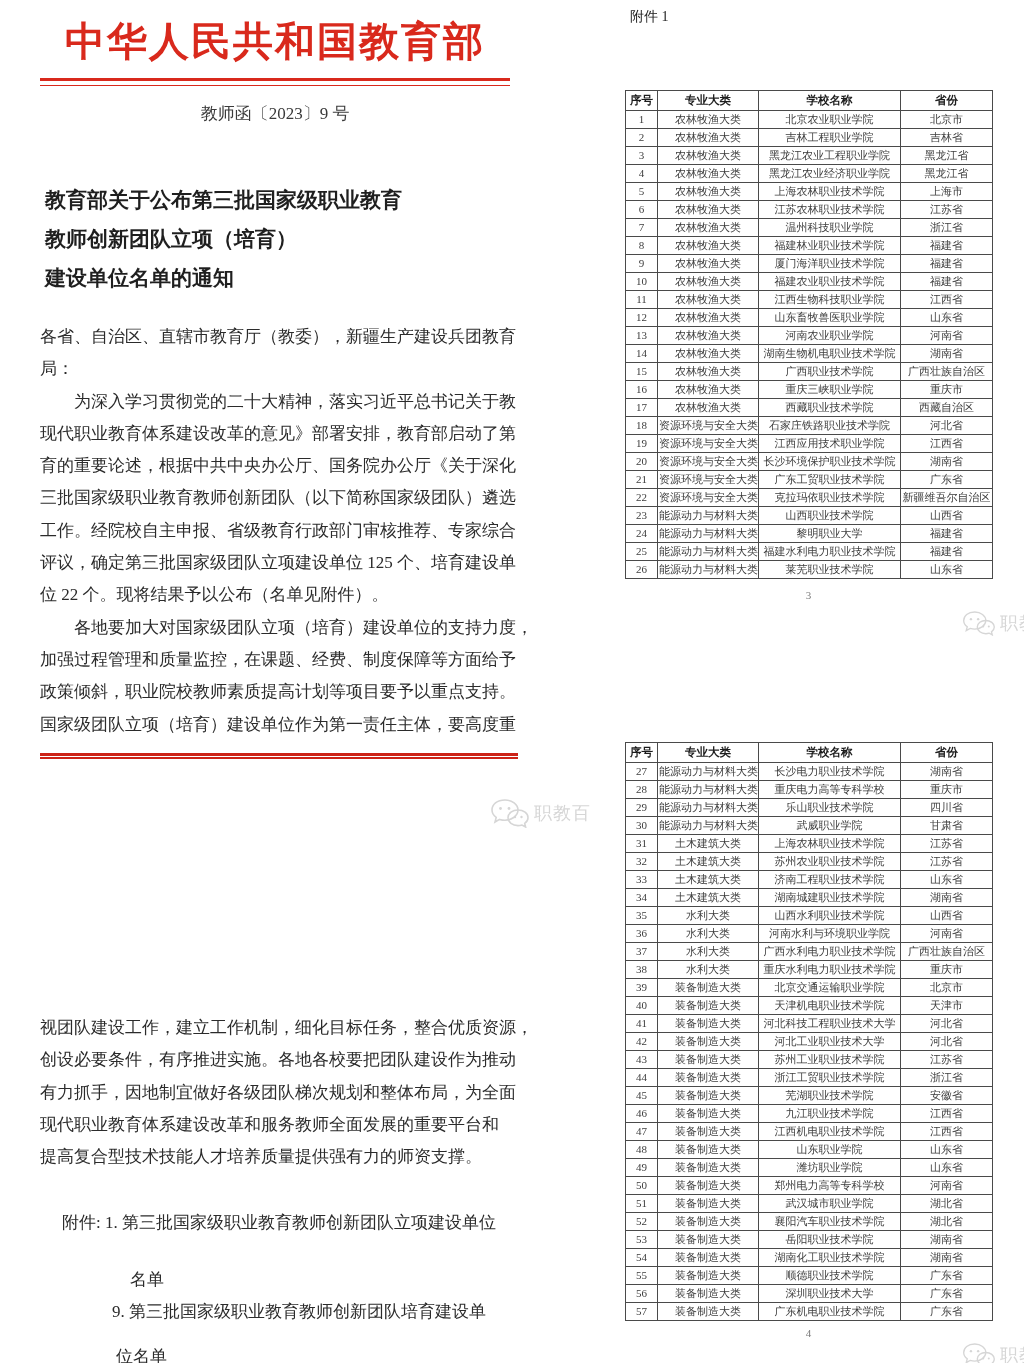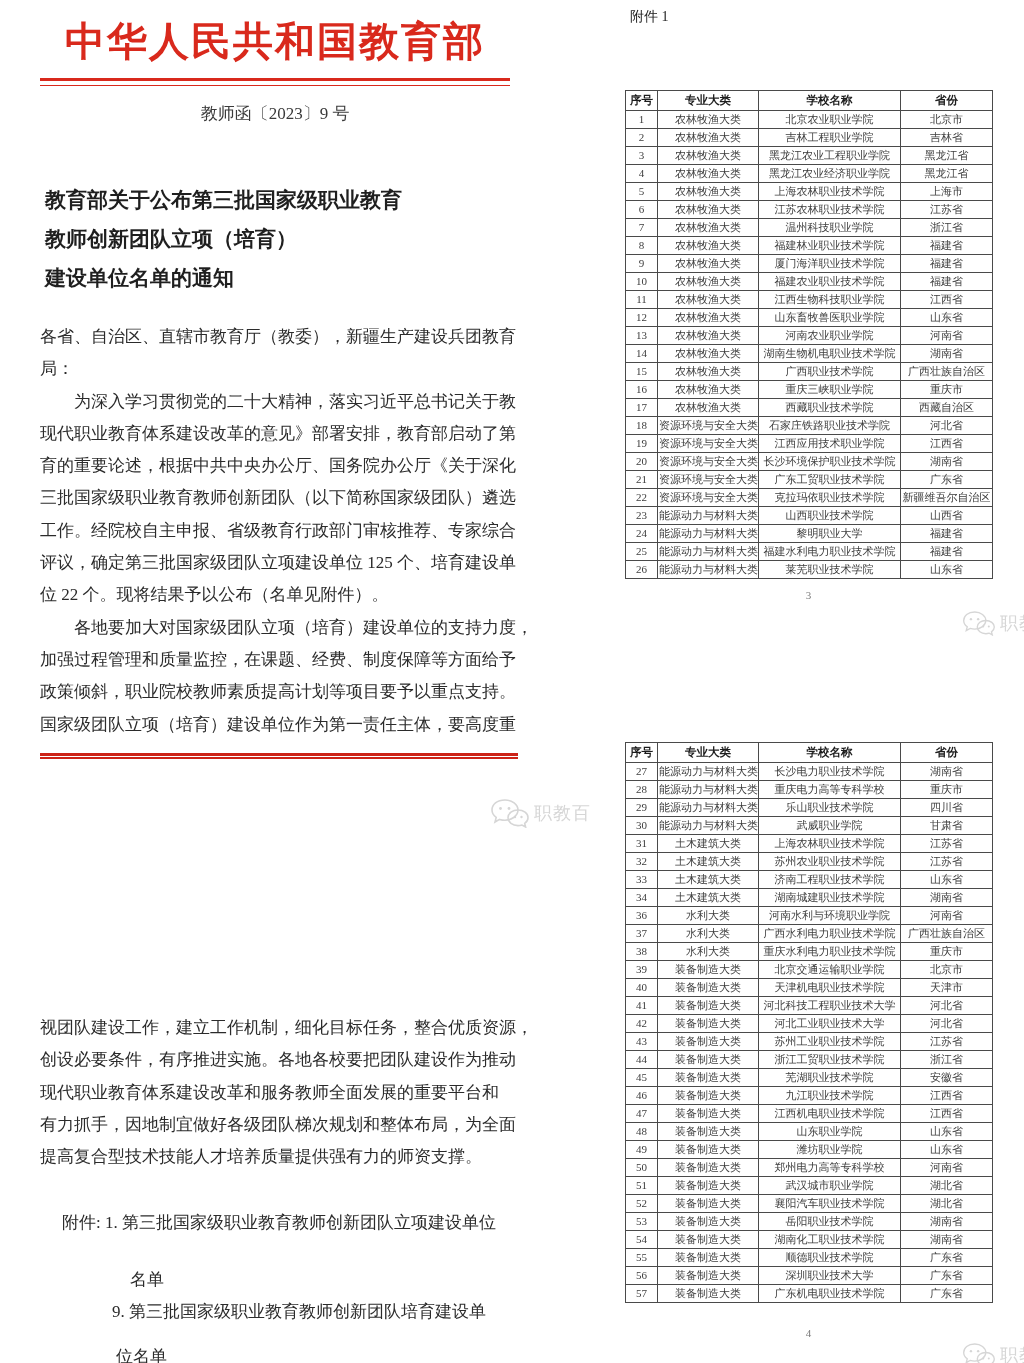--- a/index.html
+++ b/index.html
@@ -102,22 +102,22 @@
       <div>加强过程管理和质量监控，在课题、经费、制度保障等方面给予</div>
       <div>政策倾斜，职业院校教师素质提高计划等项目要予以重点支持。</div>
       <div>国家级团队立项（培育）建设单位作为第一责任主体，要高度重</div>
     </div>
 
   <div class="page-rule"></div>
 
   <div class="body-block block2">
       <div>视团队建设工作，建立工作机制，细化目标任务，整合优质资源，</div>
       <div>创设必要条件，有序推进实施。各地各校要把团队建设作为推动</div>
+      <div>有力抓手，因地制宜做好各级团队梯次规划和整体布局，为全面</div>
       <div>现代职业教育体系建设改革和服务教师全面发展的重要平台和</div>
-      <div>有力抓手，因地制宜做好各级团队梯次规划和整体布局，为全面</div>
       <div>提高复合型技术技能人才培养质量提供强有力的师资支撑。</div>
     </div>
 
   <div class="attachment-list">
     <div class="att-line att-l0">附件: 1. 第三批国家级职业教育教师创新团队立项建设单位</div>
     <div class="att-line att-l1">名单</div>
     <div class="att-line att-l2">9. 第三批国家级职业教育教师创新团队培育建设单</div>
     <div class="att-line att-l3">位名单</div>
   </div>
 
@@ -356,20 +356,26 @@
           <td>33</td>
           <td>土木建筑大类</td>
           <td>济南工程职业技术学院</td>
           <td>山东省</td>
         </tr>
         <tr>
           <td>34</td>
           <td>土木建筑大类</td>
           <td>湖南城建职业技术学院</td>
           <td>湖南省</td>
+        </tr>
+        <tr>
+          <td>35</td>
+          <td>水利大类</td>
+          <td>山西水利职业技术学院</td>
+          <td>山西省</td>
         </tr>
         <tr>
           <td>36</td>
           <td>水利大类</td>
           <td>河南水利与环境职业学院</td>
           <td>河南省</td>
         </tr>
         <tr>
           <td>37</td>
           <td>水利大类</td>

